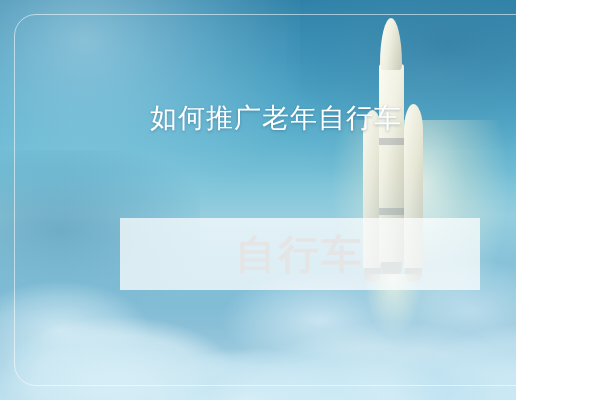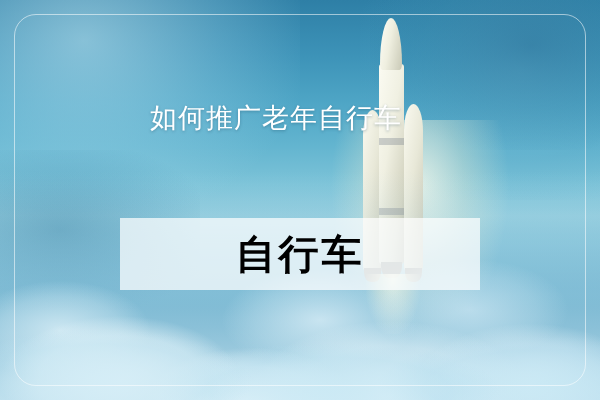--- a/index.html
+++ b/index.html
@@ -7,21 +7,21 @@
     padding: 0;
   }
   body {
     width: 600px;
     height: 400px;
     font-family: "Liberation Sans", sans-serif;
     overflow: hidden;
   }
   #canvas {
     position: relative;
-    width: 600px;
+    width: 516px;
     height: 400px;
     overflow: hidden;
     background: #2f7fa8;
   }
 
   
   .bg-sky {
     position: absolute;
     inset: 0;
     background:
@@ -181,21 +181,21 @@
     left: 120px;
     top: 218px;
     width: 360px;
     height: 72px;
     background: rgba(255,255,255,0.72);
     display: flex;
     align-items: center;
     justify-content: center;
   }
   .keyword-text {
-    color: #000000;
+    color: #e5e5e5;
     font-size: 40px;
     font-weight: 700;
     letter-spacing: 3px;
   }
 </style>
 </head>
 <body>
 
 <div id="canvas">
 

